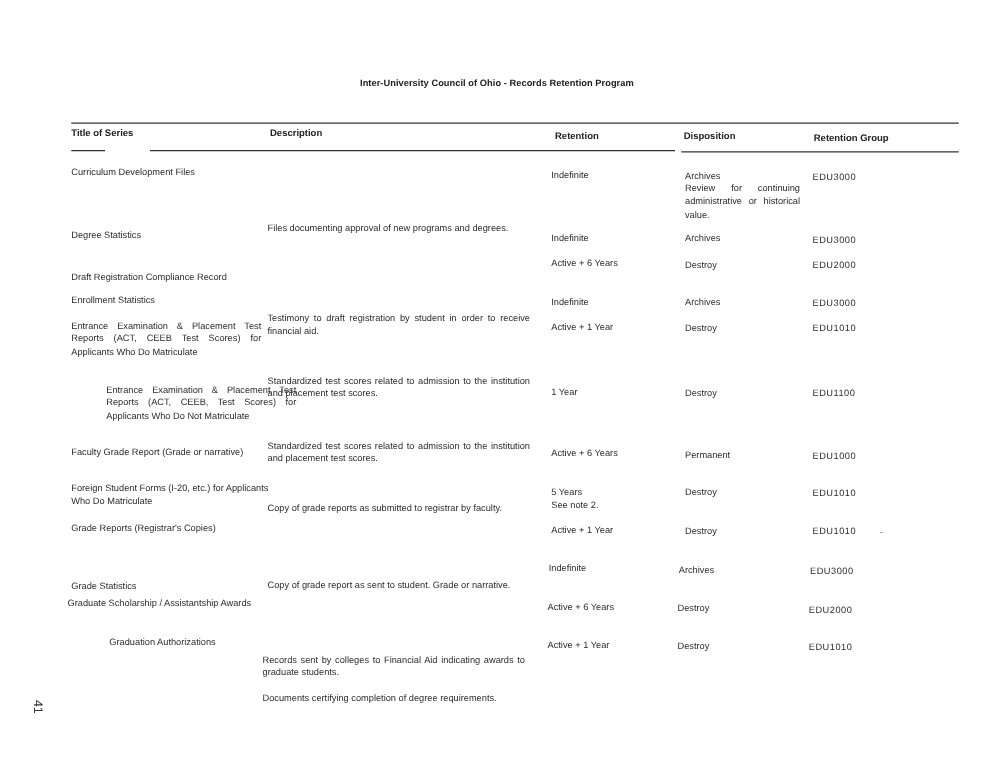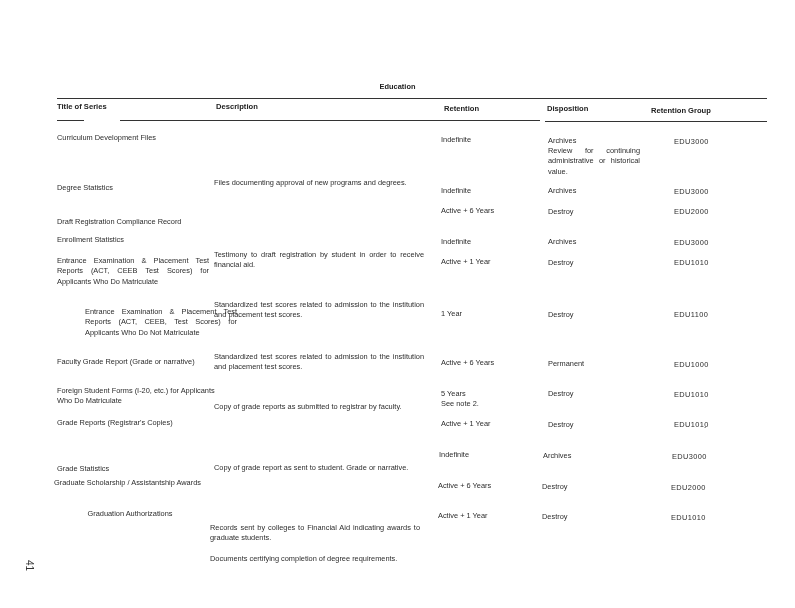--- a/index.html
+++ b/index.html
@@ -12,32 +12,32 @@
       position: absolute; left: 0; width: 795px; text-align: center;
       font-size: 7.4px; font-weight: bold; color: #222; letter-spacing: 0.05px;
     }
     .rule { position: absolute; height: 0; border-top: 1.3px solid #333; }
     .colhead { position: absolute; top: 102px; font-size: 7.6px; font-weight: bold; color: #222; }
     .cell { position: absolute; font-size: 7.4px; line-height: 10.4px; color: #2c2c2c; }
     .title { left: 57px; width: 152px; }
     .desc { left: 214px; width: 210px; text-align: justify; margin-top: 44px; }
     .ret { left: 441px; width: 95px; }
     .disp { left: 548px; width: 95px; }
-    .grp { left: 650px; width: 80px; letter-spacing: 0.4px; margin-left: 24px; }
+    .grp { left: 650px; width: 80px; letter-spacing: 0.4px; }
     .pagenum {
       position: absolute; left: 24px; top: 560px; font-size: 10px; color: #333;
       transform: rotate(90deg); transform-origin: center;
     }
     .dash { position: absolute; left: 704px; top: 423px; font-size: 7px; color: #555; }
   </style>
 </head>
 <body>
 
 <div class="page">
-  <div class="hdr" style="top:82px">Education</div>
+  <div class="hdr" style="top:62px">Inter-University Council of Ohio - Records Retention Program</div>
 
   <div class="rule" style="left:57px; top:98px; width:710px;"></div>
   <div class="colhead" style="left:57px;">Title of Series</div>
   <div class="colhead" style="left:216px;">Description</div>
   <div class="colhead" style="left:444px; top:104px;">Retention</div>
   <div class="colhead" style="left:547px; top:104px;">Disposition</div>
   <div class="colhead" style="left:651px; top:106px;">Retention Group</div>
   <div class="rule" style="left:57px; top:120px; width:27px;"></div>
   <div class="rule" style="left:120px; top:120px; width:420px;"></div>
   <div class="rule" style="left:545px; top:121px; width:222px;"></div>

